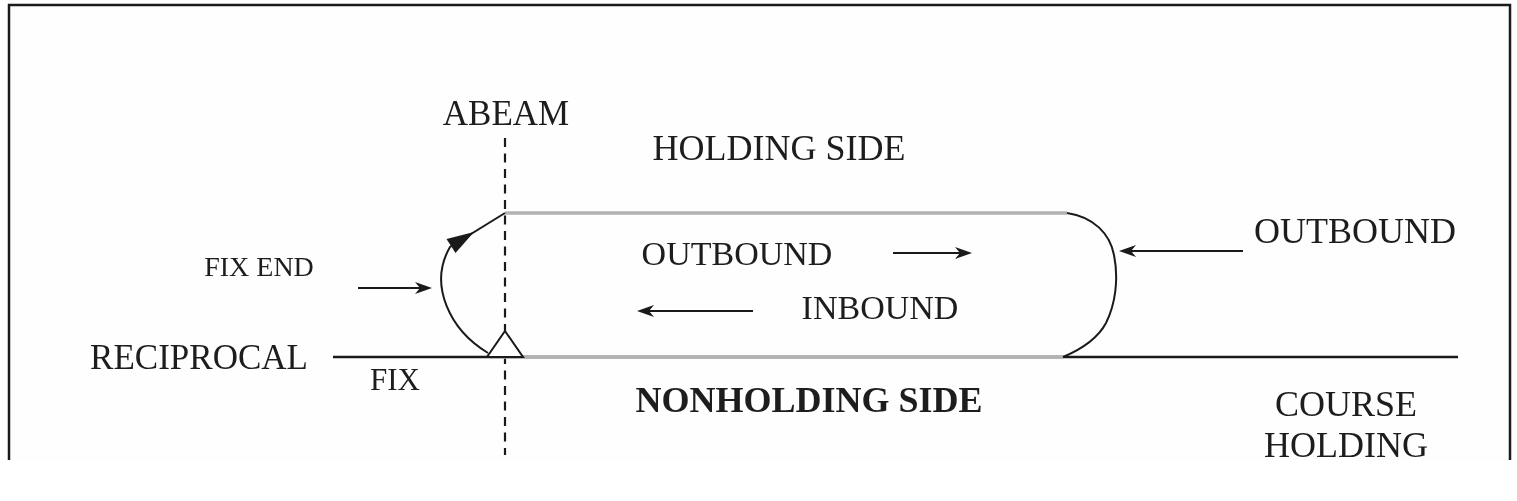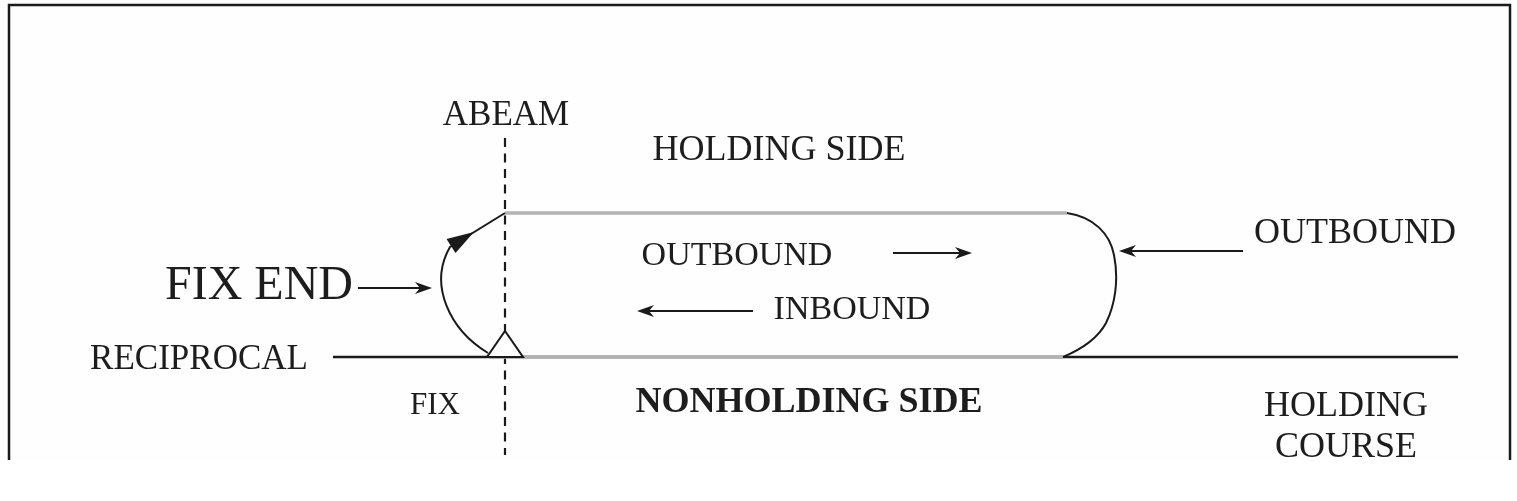--- a/index.html
+++ b/index.html
@@ -21,25 +21,25 @@
     position: absolute;
     white-space: nowrap;
     color: #1d1d1d;
     line-height: 1.0;
     transform: translateX(-50%);
     text-align: center;
   }
   .lbl-abeam          { left: 506px;  top: 96px;  font-size: 35px; }
   .lbl-holding-side   { left: 779px;  top: 130px; font-size: 36px; }
   .lbl-outbound       { left: 737px;  top: 237px; font-size: 34px; }
-  .lbl-inbound        { left: 852px;  top: 291px; font-size: 34px; }
-  .lbl-fix-end        { left: 259px;  top: 259px; font-size: 48px; }
+  .lbl-inbound        { left: 880px;  top: 291px; font-size: 34px; }
+  .lbl-fix-end        { left: 259px;  top: 253px; font-size: 28px; }
   .lbl-outbound-end   { left: 1355px; top: 211px; font-size: 36px; line-height: 41px; }
   .lbl-reciprocal     { left: 199px;  top: 340px; font-size: 35px; }
-  .lbl-fix            { left: 395px;  top: 388px; font-size: 31px; margin-left: 40px; }
+  .lbl-fix            { left: 395px;  top: 364px; font-size: 31px; }
   .lbl-nonholding     { left: 809px;  top: 382px; font-size: 36px; font-weight: bold; }
   .lbl-holding-course { left: 1346px; top: 384px; font-size: 36px; line-height: 41px; }
 </style>
 </head>
 <body>
 
 <div id="stage">
 
   <svg id="diagram-svg" viewBox="0 0 1517 501">
 
@@ -94,17 +94,17 @@
     <div>OUTBOUND</div>
   </div>
 
   <div class="lbl lbl-reciprocal">RECIPROCAL</div>
 
   <div class="lbl lbl-fix">FIX</div>
 
   <div class="lbl lbl-nonholding">NONHOLDING SIDE</div>
 
   <div class="lbl lbl-holding-course">
+    <div>COURSE</div>
     <div>HOLDING</div>
-    <div>COURSE</div>
   </div>
 
 </div>
 
 </body></html>

